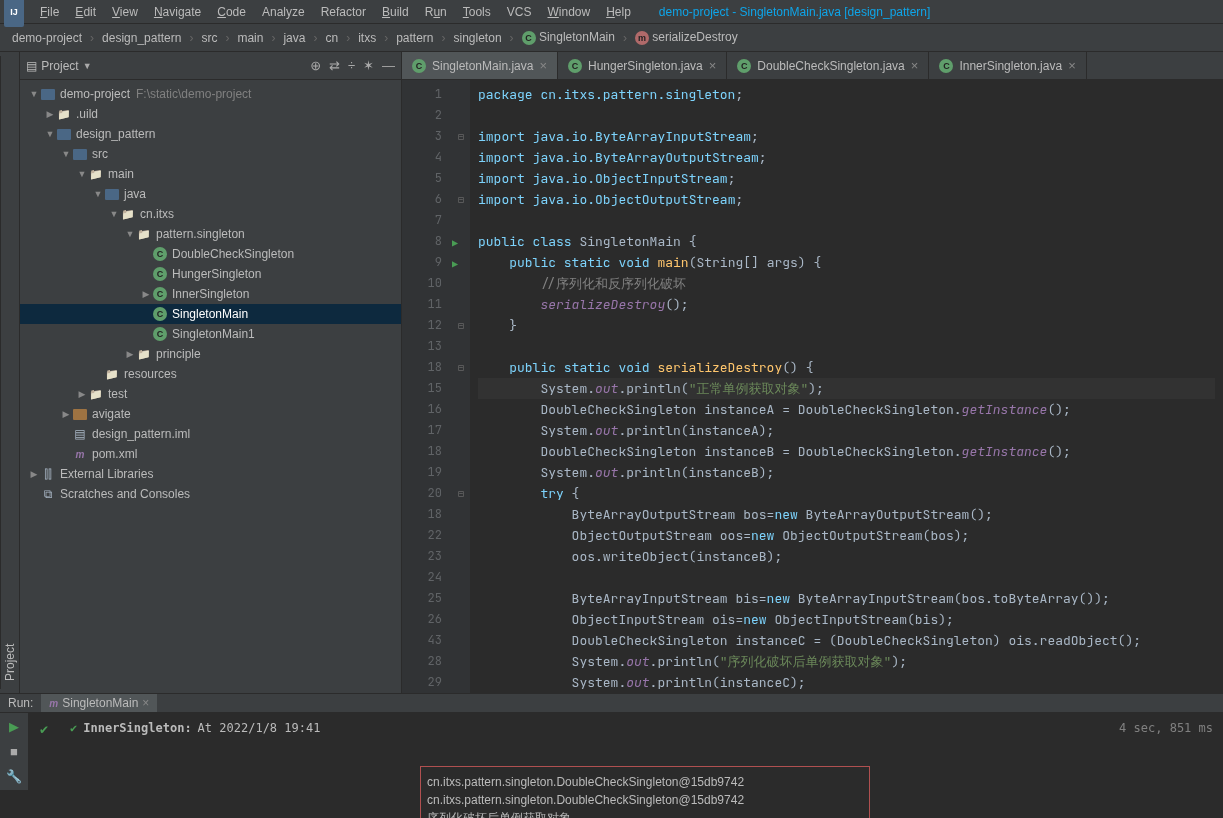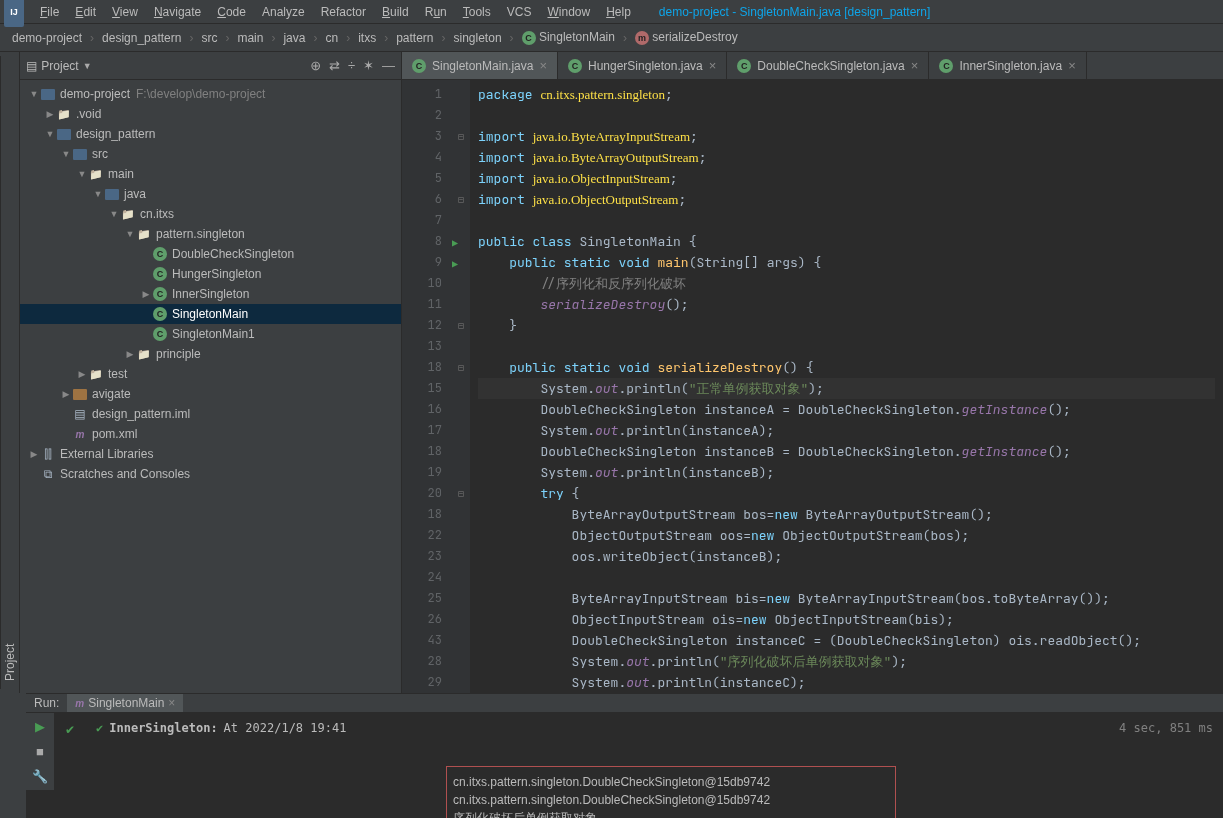--- a/index.html
+++ b/index.html
@@ -48,22 +48,22 @@
 .gutter-marks .mk { height: 21px; text-align: center; }
 .code { flex: 1; padding: 4px 8px; font-family: "JetBrains Mono","Consolas",monospace; font-size: 13px; line-height: 21px; color: #a9b7c6; white-space: pre; overflow: auto; }
 .code .line { height: 21px; }
 .code .line.hl { background: #323232; }
 .kw { color: #7dd3fc; }
 .str { color: #6a8759; }
 .cmt { color: #808080; }
 .fn { color: #ffc66d; }
 .cls { color: #a9b7c6; }
 .fld { color: #9876aa; font-style: italic; }
-.pkg { color: #fde047; font-family: Liberation Serif, serif; }
-.bottom-panel { height: 125px; border-top: 1px solid #2b2b2b; background: #2b2b2b; display: flex; flex-direction: column; margin-left: 26px; }
+.pkg { color: #7dd3fc; }
+.bottom-panel { height: 125px; border-top: 1px solid #2b2b2b; background: #2b2b2b; display: flex; flex-direction: column; }
 .run-header { height: 24px; background: #3c3f41; display: flex; align-items: center; padding: 0 8px; gap: 8px; border-bottom: 1px solid #2b2b2b; }
 .run-header .rtab { display: flex; align-items: center; gap: 4px; padding: 2px 8px; background: #515658; }
 .run-body { flex: 1; display: flex; }
 .run-toolbar { width: 28px; background: #3c3f41; display: flex; flex-direction: column; align-items: center; padding: 6px 0; gap: 10px; }
 .run-toolbar .tbtn { cursor: pointer; color: #aaa; font-size: 13px; }
 .run-toolbar .tbtn.play { color: #499c54; }
 .run-inner-tb { width: 32px; background: #2b2b2b; padding-top: 10px; text-align: center; }
 .run-info { flex: 1; padding: 8px 10px; font-family: monospace; font-size: 12px; }
 .run-info .status { display: flex; align-items: center; gap: 6px; color: #bbb; margin-bottom: 8px; }
 .run-info .status .ok { color: #499c54; font-weight: bold; }
@@ -125,28 +125,28 @@
           <span class="btn">—</span>
         </div>
     </div>
     <div class="tree" id="tree">
         <div class="node" style="padding-left: 8px;">
           <span class="arrow">▼</span>
           <span class="icon">
             <span class="module-icon"></span>
           </span>
           <span class="label">demo-project</span>
-          <span class="label dim">F:\develop\demo-project</span>
+          <span class="label dim">F:\static\demo-project</span>
         </div>
         <div class="node" style="padding-left: 24px;">
           <span class="arrow">▶</span>
           <span class="icon">
             <span class="folder-icon"></span>
           </span>
-          <span class="label">.void</span>
+          <span class="label">.uild</span>
         </div>
         <div class="node" style="padding-left: 24px;">
           <span class="arrow">▼</span>
           <span class="icon">
             <span class="module-icon"></span>
           </span>
           <span class="label">design_pattern</span>
         </div>
         <div class="node" style="padding-left: 40px;">
           <span class="arrow">▼</span>
@@ -217,20 +217,27 @@
             <span class="ic-class">C</span>
           </span>
           <span class="label">SingletonMain1</span>
         </div>
         <div class="node" style="padding-left: 104px;">
           <span class="arrow">▶</span>
           <span class="icon">
             <span class="folder-icon"></span>
           </span>
           <span class="label">principle</span>
+        </div>
+        <div class="node" style="padding-left: 72px;">
+          <span class="arrow"></span>
+          <span class="icon">
+            <span class="folder-icon"></span>
+          </span>
+          <span class="label">resources</span>
         </div>
         <div class="node" style="padding-left: 56px;">
           <span class="arrow">▶</span>
           <span class="icon">
             <span class="folder-icon"></span>
           </span>
           <span class="label">test</span>
         </div>
         <div class="node" style="padding-left: 40px;">
           <span class="arrow">▶</span>

